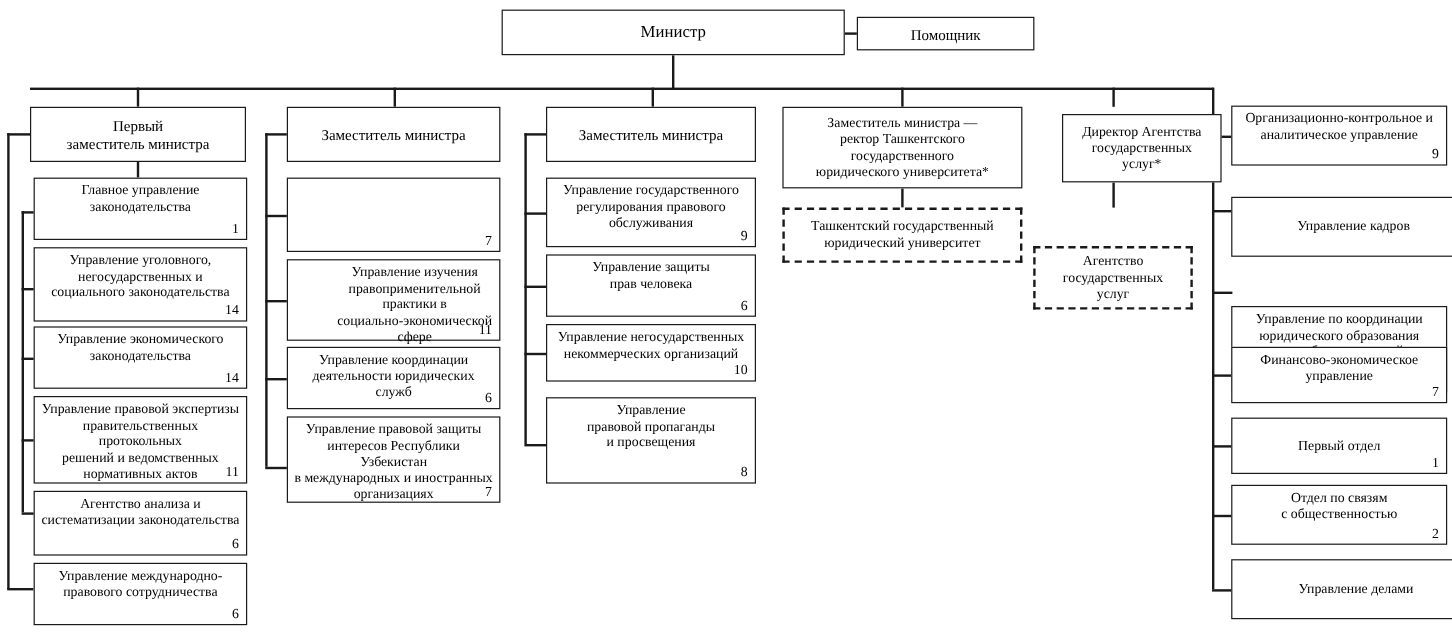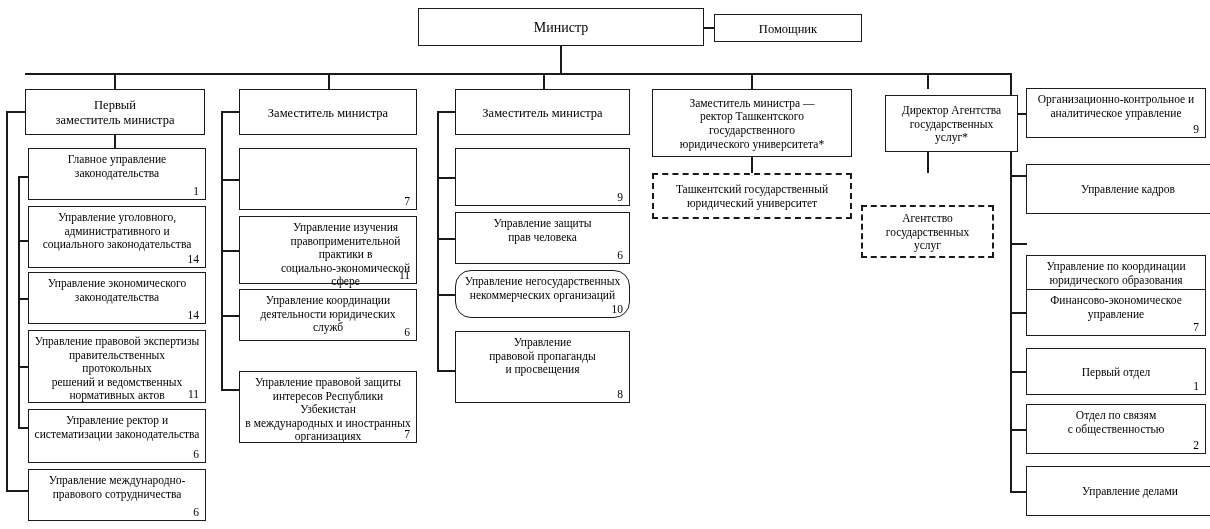--- a/index.html
+++ b/index.html
@@ -98,21 +98,21 @@
 
   <div class="box" style="left:28px; top:148px; width:178px; height:52px;">
     <span class="label">Главное управление
 законодательства</span>
     <span class="count">1</span>
   </div>
   <div class="line hline" style="left:18px; top:176px; width:11px;"></div>
 
   <div class="box" style="left:28px; top:206px; width:178px; height:62px;">
     <span class="label">Управление уголовного,
-административного и
+негосударственных и
 социального законодательства</span>
     <span class="count">14</span>
   </div>
   <div class="line hline" style="left:18px; top:240px; width:11px;"></div>
 
   <div class="box" style="left:28px; top:272px; width:178px; height:52px;">
     <span class="label">Управление экономического
 законодательства</span>
     <span class="count">14</span>
   </div>
@@ -121,21 +121,21 @@
   <div class="box" style="left:28px; top:330px; width:178px; height:73px;">
     <span class="label">Управление правовой экспертизы
 правительственных протокольных
 решений и ведомственных
 нормативных актов</span>
     <span class="count">11</span>
   </div>
   <div class="line hline" style="left:18px; top:366px; width:11px;"></div>
 
   <div class="box" style="left:28px; top:409px; width:178px; height:54px;">
-    <span class="label">Управление ректор и
+    <span class="label">Агентство анализа и
 систематизации законодательства</span>
     <span class="count">6</span>
   </div>
   <div class="line hline" style="left:18px; top:427px; width:11px;"></div>
 
   <div class="box" style="left:28px; top:469px; width:178px; height:52px;">
     <span class="label">Управление международно-
 правового сотрудничества</span>
     <span class="count">6</span>
   </div>
@@ -160,49 +160,52 @@
   </div>
   <div class="line hline" style="left:221px; top:250px; width:19px;"></div>
 
   <div class="box" style="left:239px; top:289px; width:178px; height:52px;">
     <span class="label">Управление координации
 деятельности юридических служб</span>
     <span class="count">6</span>
   </div>
   <div class="line hline" style="left:221px; top:315px; width:19px;"></div>
 
-  <div class="box" style="left:239px; top:347px; width:178px; height:72px;margin-top:24px;">
+  <div class="box" style="left:239px; top:347px; width:178px; height:72px;">
     <span class="label">Управление правовой защиты
 интересов Республики Узбекистан
 в международных и иностранных
 организациях</span>
     <span class="count">7</span>
   </div>
   <div class="line hline" style="left:221px; top:389px; width:19px;"></div>
 
   <div class="box vcenter" style="left:455px; top:89px; width:175px; height:46px;">
     <span class="label title-med">Заместитель министра</span>
   </div>
 
   <div class="line vline" style="left:437px; top:111px; height:259px;"></div>
   <div class="line hline" style="left:437px; top:111px; width:19px;"></div>
 
   <div class="box" style="left:455px; top:148px; width:175px; height:58px;">
+    <span class="label">Управление государственного
+регулирования правового
+обслуживания</span>
     <span class="count">9</span>
   </div>
   <div class="line hline" style="left:437px; top:177px; width:19px;"></div>
 
   <div class="box" style="left:455px; top:212px; width:175px; height:52px;">
     <span class="label">Управление защиты
 прав человека</span>
     <span class="count">6</span>
   </div>
   <div class="line hline" style="left:437px; top:238px; width:19px;"></div>
 
-  <div class="box" style="left:455px; top:270px; width:175px; height:48px;border-radius:16px;">
+  <div class="box" style="left:455px; top:270px; width:175px; height:48px;">
     <span class="label">Управление негосударственных
 некоммерческих организаций</span>
     <span class="count">10</span>
   </div>
   <div class="line hline" style="left:437px; top:294px; width:19px;"></div>
 
   <div class="box" style="left:455px; top:331px; width:175px; height:72px;">
     <span class="label">Управление
 правовой пропаганды
 и просвещения</span>

